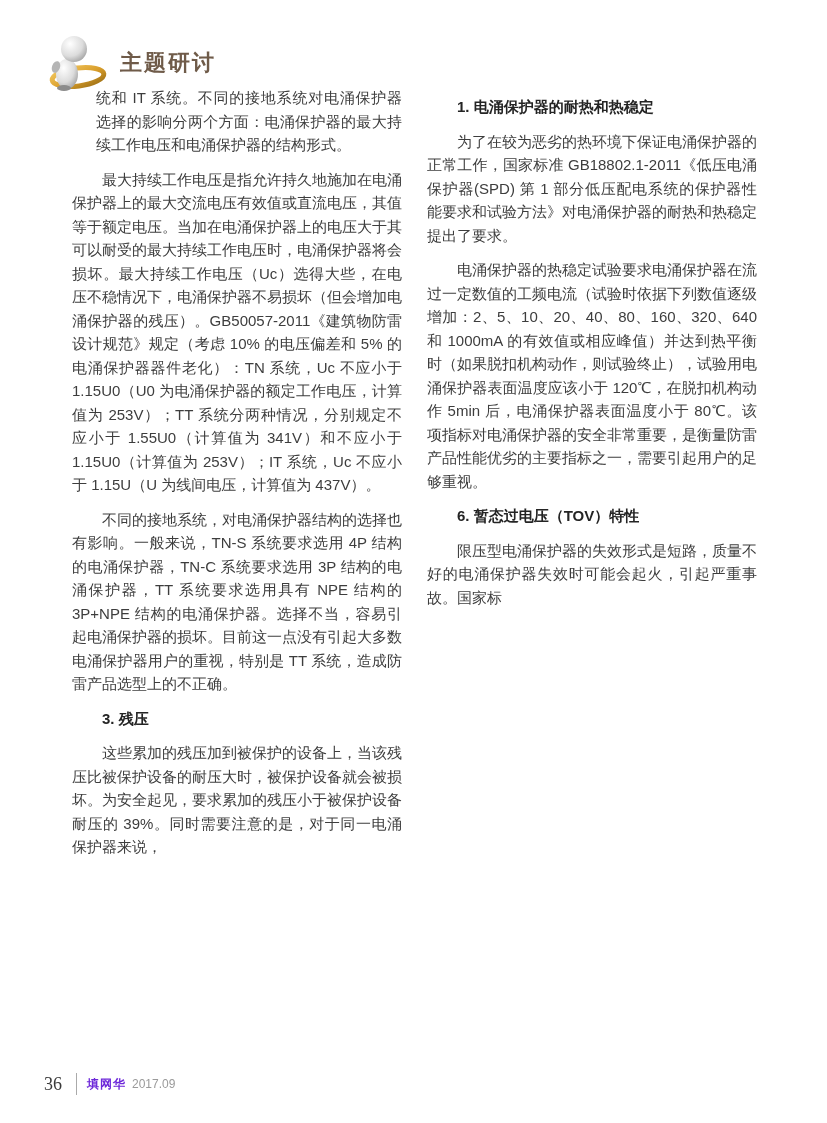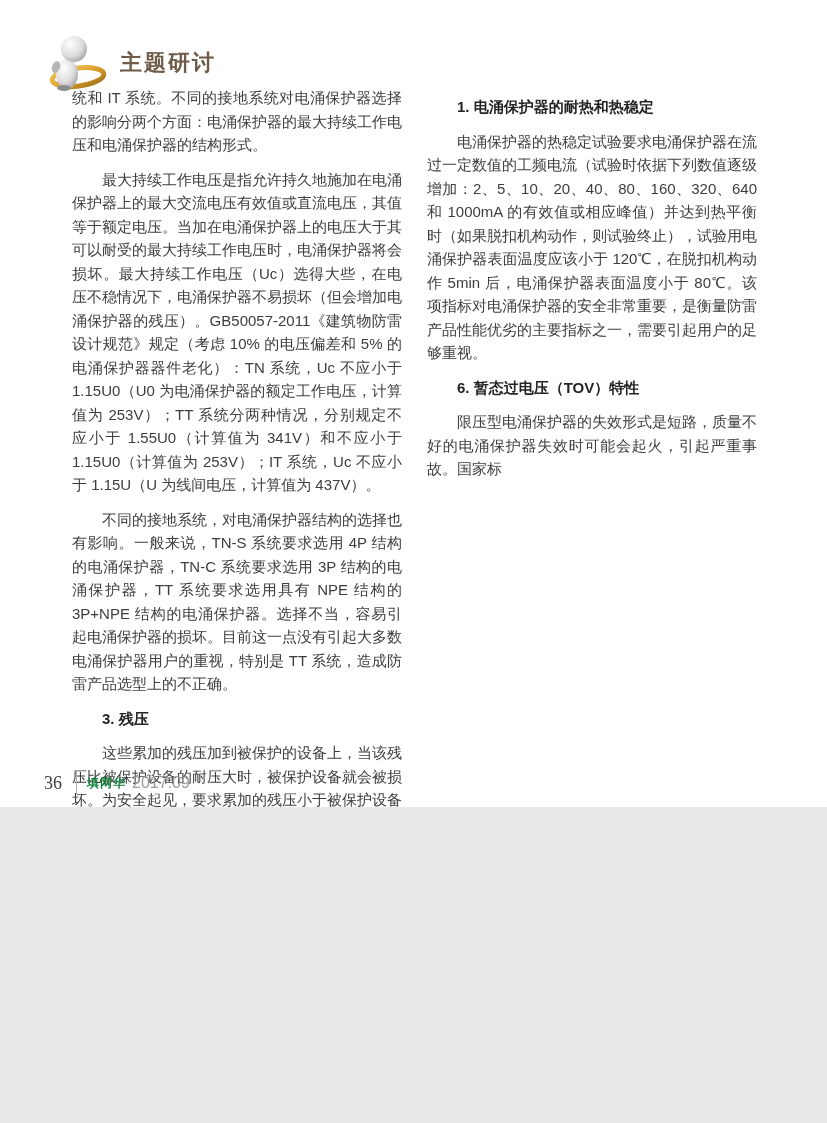--- a/index.html
+++ b/index.html
@@ -1,19 +1,19 @@
 <!DOCTYPE html>
 <html><head>
 <meta charset="utf-8">
 <style>
   html, body { margin: 0; padding: 0; background: #e9e9e9; }
   .page {
     position: relative;
     width: 827px;
-    height: 807px;
+    height: 1123px;
     margin: 0 auto;
     background: #ffffff;
     overflow: hidden;
     font-family: "Liberation Sans", sans-serif;
     box-sizing: border-box;
   }
   
   .topic-header {
     position: absolute;
     top: 34px;
@@ -40,45 +40,45 @@
   }
   .col { flex: 1; min-width: 0; }
   .para {
     margin: 0 0 11px 0;
     font-size: 15px;
     line-height: 23.5px;
     color: #3d3d3d;
     text-align: justify;
     text-indent: 2em;
   }
-  .para.cont { text-indent: 0; }
+  .para.cont { text-indent: 0; margin-left: 24px; }
   .subhead {
     margin: 9px 0 11px 0;
     font-size: 15px;
     line-height: 23.5px;
     font-weight: bold;
     color: #242424;
     text-indent: 2em;
   }
   
   .page-footer {
     position: absolute;
     left: 44px;
-    bottom: 13px;
+    bottom: 28px;
     display: flex;
     align-items: center;
   }
   .page-num { font-size: 18px; color: #3a3a3a; font-family: "Liberation Serif", serif; }
   .foot-divider {
     width: 1px; height: 22px;
     background: #aaaaaa;
     margin: 0 10px 0 14px;
   }
-  .mag-name { font-size: 12px; font-weight: bold; color: #15803d; letter-spacing: 1px; }
-  .issue { font-size: 16px; color: #9a9a9a; margin-left: 6px; text-align: center; }
+  .mag-name { font-size: 12px; font-weight: bold; color: #6d28d9; letter-spacing: 1px; }
+  .issue { font-size: 12px; color: #9a9a9a; margin-left: 6px; text-align: center; }
 </style>
 </head>
 <body>
 
 <div class="page">
 
   <header class="topic-header">
     <span class="icon-wrap">
       <svg viewBox="0 0 66 58" width="66" height="58" aria-hidden="true">
         <defs>
@@ -103,25 +103,26 @@
     <span class="topic-title">主题研讨</span>
   </header>
 
   <main class="content">
 
     <section class="col">
       <p class="para cont">统和 IT 系统。不同的接地系统对电涌保护器选择的影响分两个方面：电涌保护器的最大持续工作电压和电涌保护器的结构形式。</p>
       <p class="para">最大持续工作电压是指允许持久地施加在电涌保护器上的最大交流电压有效值或直流电压，其值等于额定电压。当加在电涌保护器上的电压大于其可以耐受的最大持续工作电压时，电涌保护器将会损坏。最大持续工作电压（Uc）选得大些，在电压不稳情况下，电涌保护器不易损坏（但会增加电涌保护器的残压）。GB50057-2011《建筑物防雷设计规范》规定（考虑 10% 的电压偏差和 5% 的电涌保护器器件老化）：TN 系统，Uc 不应小于 1.15U0（U0 为电涌保护器的额定工作电压，计算值为 253V）；TT 系统分两种情况，分别规定不应小于 1.55U0（计算值为 341V）和不应小于 1.15U0（计算值为 253V）；IT 系统，Uc 不应小于 1.15U（U 为线间电压，计算值为 437V）。</p>
       <p class="para">不同的接地系统，对电涌保护器结构的选择也有影响。一般来说，TN-S 系统要求选用 4P 结构的电涌保护器，TN-C 系统要求选用 3P 结构的电涌保护器，TT 系统要求选用具有 NPE 结构的 3P+NPE 结构的电涌保护器。选择不当，容易引起电涌保护器的损坏。目前这一点没有引起大多数电涌保护器用户的重视，特别是 TT 系统，造成防雷产品选型上的不正确。</p>
       <h3 class="subhead">3. 残压</h3>
-      <p class="para">这些累加的残压加到被保护的设备上，当该残压比被保护设备的耐压大时，被保护设备就会被损坏。为安全起见，要求累加的残压小于被保护设备耐压的 20%。同时需要注意的是，对于同一电涌保护器来说，</p>
+      <p class="para">这些累加的残压加到被保护的设备上，当该残压比被保护设备的耐压大时，被保护设备就会被损坏。为安全起见，要求累加的残压小于被保护设备耐压的 39%。同时需要注意的是，对于同一电涌保护器来说，</p>
     </section>
 
     <section class="col">
       <h3 class="subhead">1. 电涌保护器的耐热和热稳定</h3>
+      <p class="para">为了在较为恶劣的热环境下保证电涌保护器的正常工作，国家标准 GB18802.1-2011《低压电涌保护器(SPD) 第 1 部分低压配电系统的保护器性能要求和试验方法》对电涌保护器的耐热和热稳定提出了要求。</p>
       <p class="para">电涌保护器的热稳定试验要求电涌保护器在流过一定数值的工频电流（试验时依据下列数值逐级增加：2、5、10、20、40、80、160、320、640 和 1000mA 的有效值或相应峰值）并达到热平衡时（如果脱扣机构动作，则试验终止），试验用电涌保护器表面温度应该小于 120℃，在脱扣机构动作 5min 后，电涌保护器表面温度小于 80℃。该项指标对电涌保护器的安全非常重要，是衡量防雷产品性能优劣的主要指标之一，需要引起用户的足够重视。</p>
       <h3 class="subhead">6. 暂态过电压（TOV）特性</h3>
       <p class="para">限压型电涌保护器的失效形式是短路，质量不好的电涌保护器失效时可能会起火，引起严重事故。国家标</p>
     </section>
 
   </main>
 
   <footer class="page-footer">
     <span class="page-num">36</span>
     <span class="foot-divider"></span>

